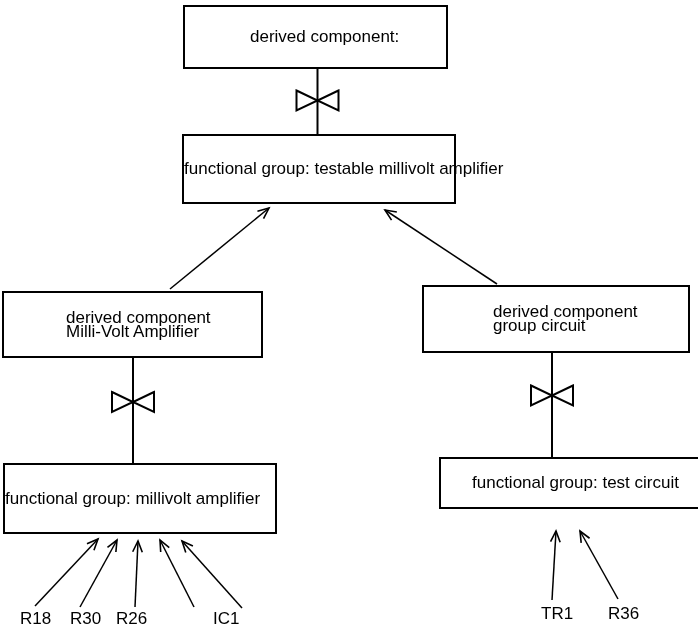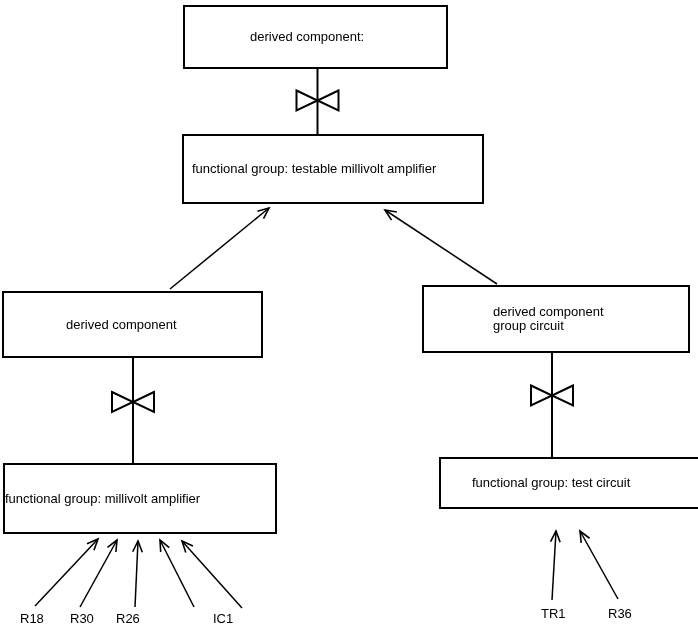--- a/index.html
+++ b/index.html
@@ -6,21 +6,21 @@
     margin: 0;
     padding: 0;
     background: #ffffff;
   }
   .canvas {
     position: relative;
     width: 698px;
     height: 631px;
     background: #ffffff;
     font-family: "Liberation Sans", sans-serif;
-    font-size: 13px;
+    font-size: 17px;
     color: #000000;
     overflow: hidden;
   }
   svg.connector-layer {
     position: absolute;
     left: 0;
     top: 0;
     pointer-events: none;
   }
   .box {
@@ -74,26 +74,27 @@
     <line x1="242" y1="608" x2="182" y2="541" stroke="#000000" stroke-width="1.5" marker-end="url(#ah)"></line>
 
     <line x1="552" y1="600" x2="556" y2="531" stroke="#000000" stroke-width="1.5" marker-end="url(#ah)"></line>
     <line x1="618" y1="599" x2="580" y2="531" stroke="#000000" stroke-width="1.5" marker-end="url(#ah)"></line>
   </svg>
 
   <div class="box" style="left:183px; top:5px; width:265px; height:64px; padding-left:65px;">
     <span>derived component:</span>
   </div>
 
-  <div class="box" style="left:182px; top:134px; width:302px; height:70px; padding-left:8px;">
+  <div class="box" style="left:182px; top:134px; width:274px; height:70px; ">
     <span>functional group: testable millivolt amplifier</span>
   </div>
 
   <div class="box" style="left:2px; top:291px; width:261px; height:67px; padding-left:62px;">
     <span>derived component</span>
+    <span>Milli-Volt Amplifier</span>
   </div>
 
   <div class="box" style="left:3px; top:463px; width:274px; height:71px; ">
     <span>functional group: millivolt amplifier</span>
   </div>
 
   <div class="box" style="left:422px; top:285px; width:268px; height:68px; padding-left:69px;">
     <span>derived component</span>
     <span>group circuit</span>
   </div>

